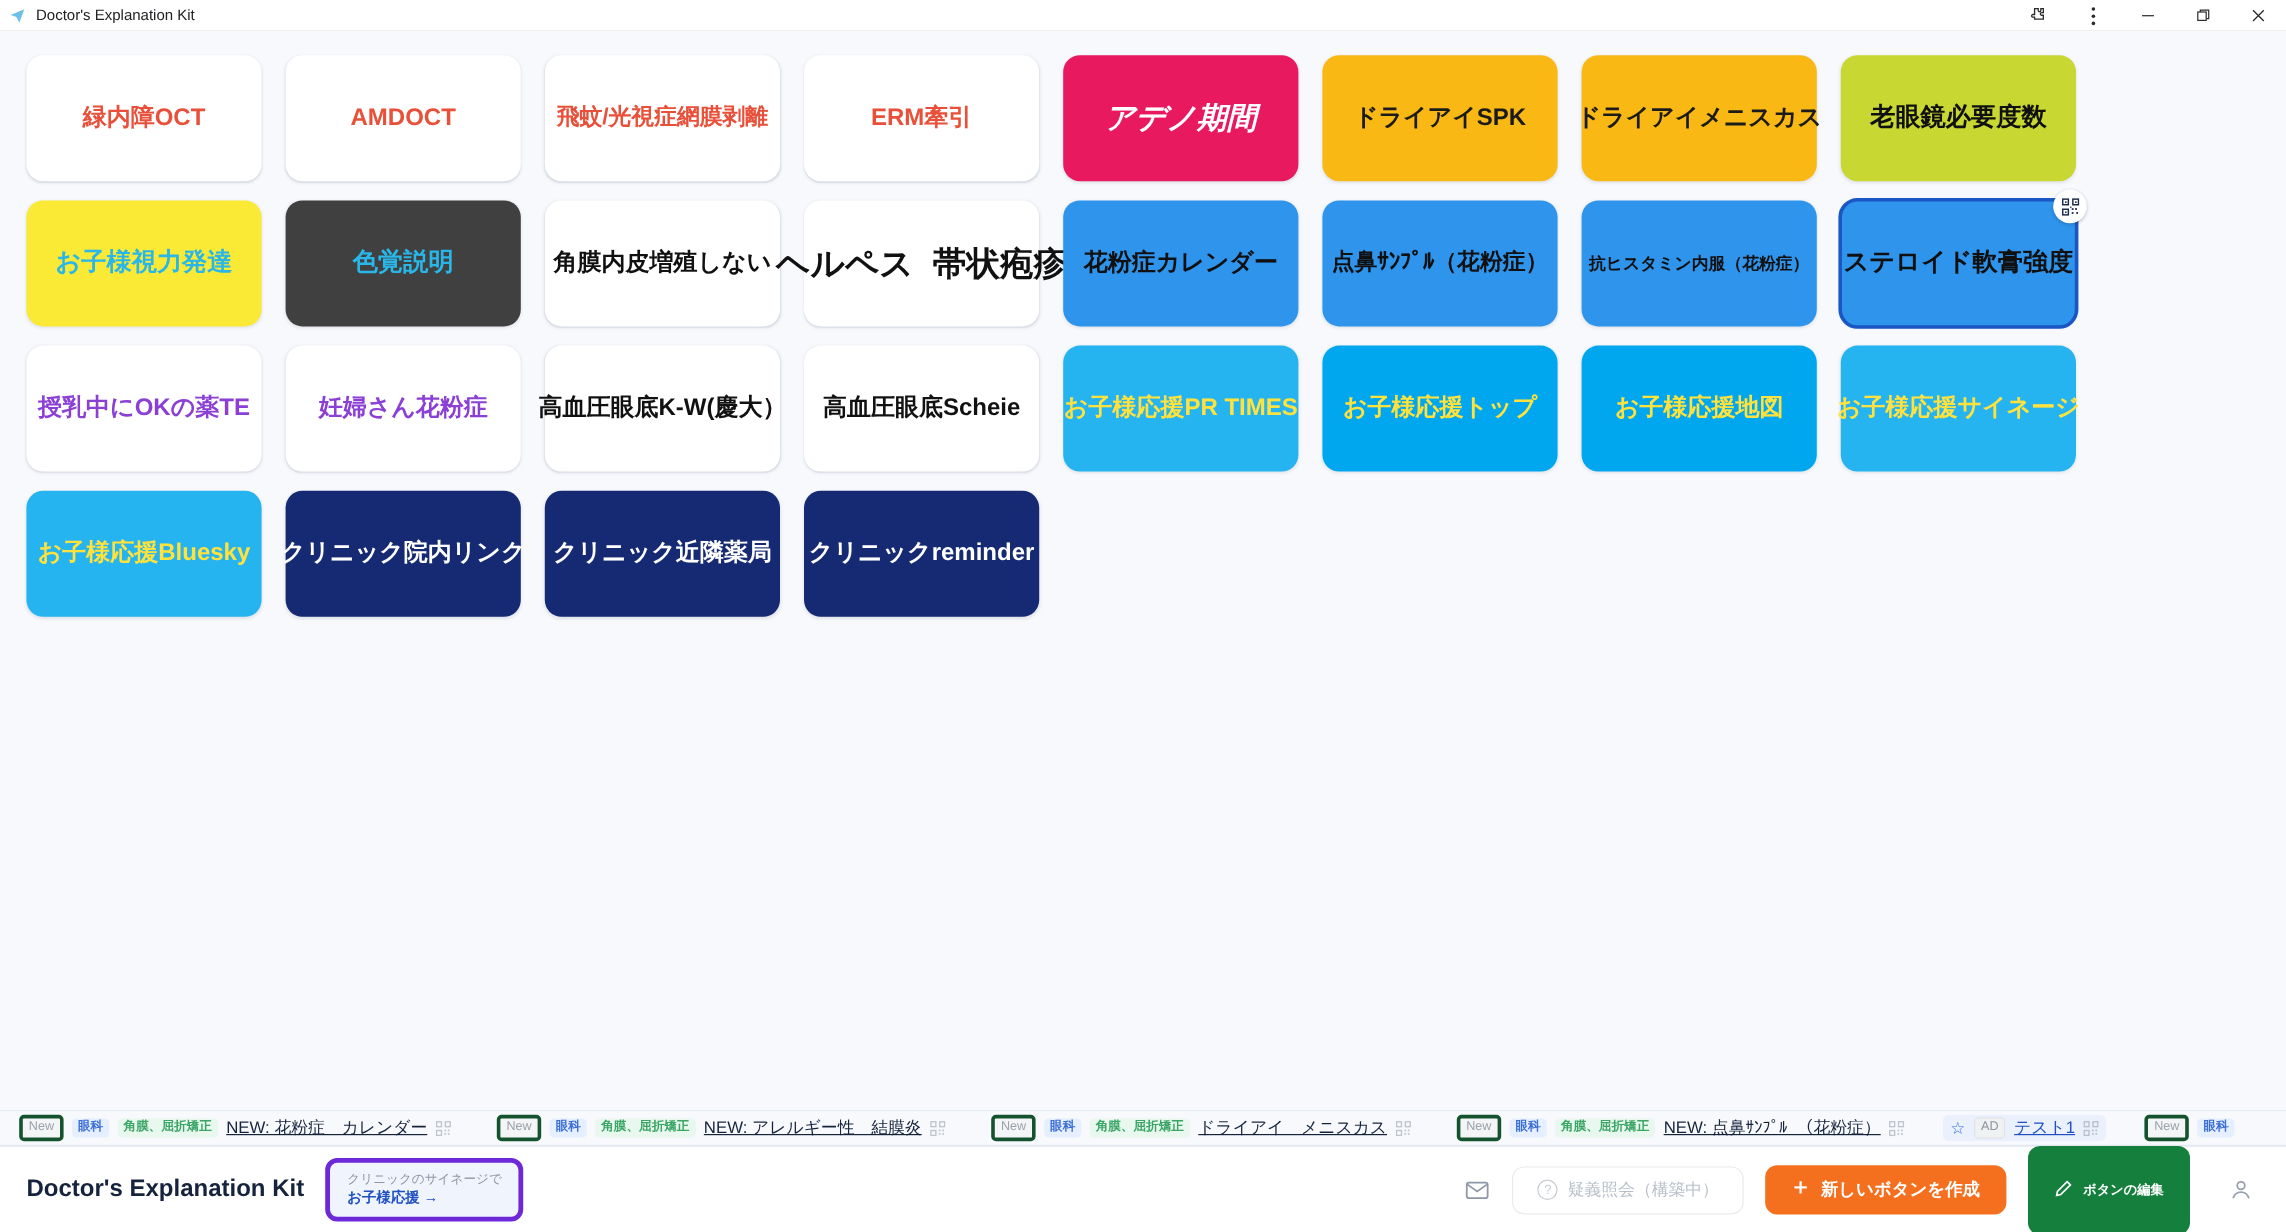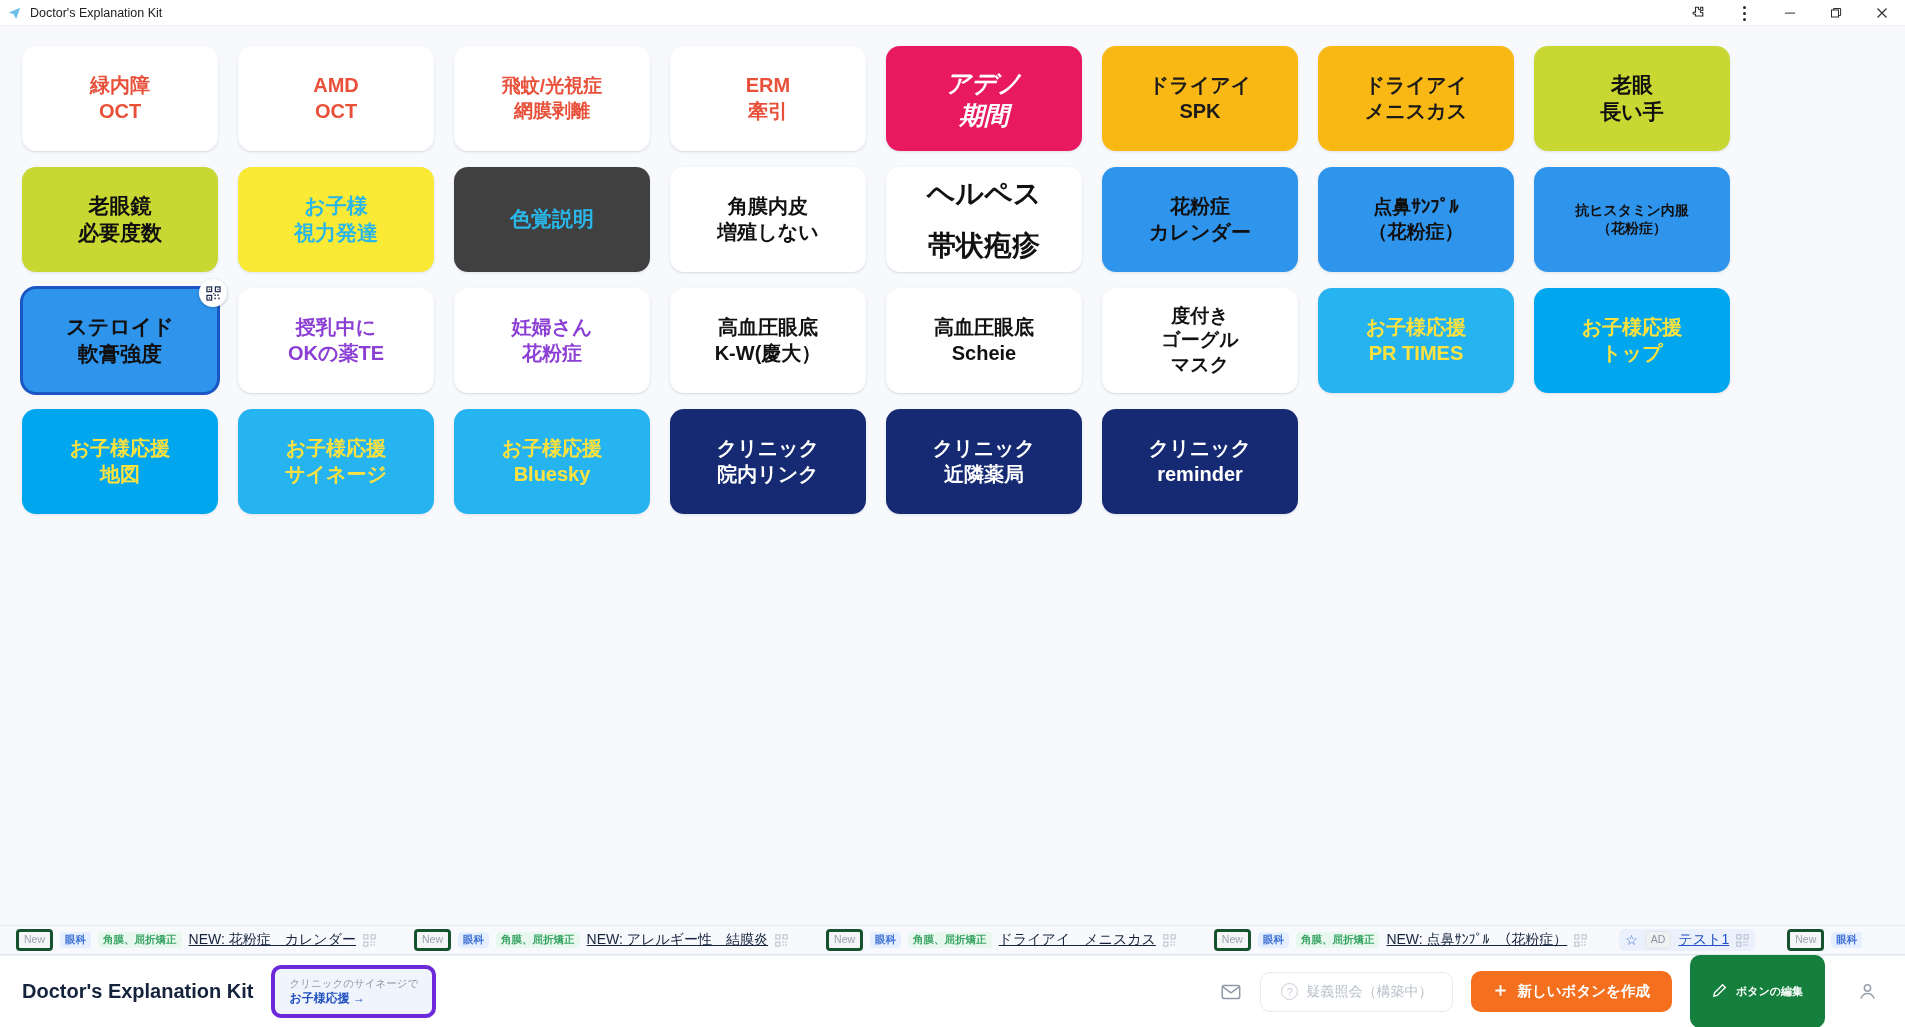--- a/index.html
+++ b/index.html
@@ -66,21 +66,20 @@
     display: grid;
     grid-template-columns: repeat(8, 196px);
     grid-auto-rows: 105px;
     column-gap: 20px;
     row-gap: 16px;
     width: 1760px;
   }
   .card {
     border-radius: 14px;
     display: flex;
-    flex-direction: column;
     align-items: center;
     justify-content: center;
     text-align: center;
     line-height: 1.28;
     font-weight: bold;
     cursor: pointer;
     position: relative;
     user-select: none;
     padding: 4px 6px;
   }
@@ -296,24 +295,20 @@
         <span class="l1">アデノ</span>
         <span class="l2">期間</span>
       </div>
       <div class="card solid" style="background: rgb(249, 184, 20); color: rgb(27, 27, 27); font-size: 20px;">
         <span class="l1">ドライアイ</span>
         <span class="l2">SPK</span>
       </div>
       <div class="card solid" style="background: rgb(249, 184, 20); color: rgb(27, 27, 27); font-size: 20px;">
         <span class="l1">ドライアイ</span>
         <span class="l2">メニスカス</span>
-      </div>
-      <div class="card solid" style="background: rgb(200, 215, 50); color: rgb(16, 16, 16); font-size: 21px;">
-        <span class="l1">老眼</span>
-        <span class="l2">長い手</span>
       </div>
       <div class="card solid" style="background: rgb(200, 215, 50); color: rgb(16, 16, 16); font-size: 21px;">
         <span class="l1">老眼鏡</span>
         <span class="l2">必要度数</span>
       </div>
       <div class="card solid" style="background: rgb(250, 233, 53); color: rgb(41, 182, 232); font-size: 21px;">
         <span class="l1">お子様</span>
         <span class="l2">視力発達</span>
       </div>
       <div class="card solid" style="background: #404040; color: rgb(41, 182, 232); font-size: 21px;">
@@ -367,25 +362,20 @@
         <span class="l2">花粉症</span>
       </div>
       <div class="card white" style="background: rgb(255, 255, 255); color: rgb(17, 17, 17); font-size: 20px;">
         <span class="l1">高血圧眼底</span>
         <span class="l2">K-W(慶大）</span>
       </div>
       <div class="card white" style="background: rgb(255, 255, 255); color: rgb(17, 17, 17); font-size: 20px;">
         <span class="l1">高血圧眼底</span>
         <span class="l2">Scheie</span>
       </div>
-      <div class="card white" style="background: rgb(255, 255, 255); color: rgb(17, 17, 17); font-size: 19px;">
-        <span class="l1">度付き</span>
-        <span class="l2">ゴーグル</span>
-        <span class="l3">マスク</span>
-      </div>
       <div class="card solid" style="background: rgb(37, 180, 240); color: rgb(255, 226, 61); font-size: 20px;">
         <span class="l1">お子様応援</span>
         <span class="l2">PR TIMES</span>
       </div>
       <div class="card solid" style="background: rgb(0, 167, 239); color: rgb(255, 226, 61); font-size: 20px;">
         <span class="l1">お子様応援</span>
         <span class="l2">トップ</span>
       </div>
       <div class="card solid" style="background: rgb(0, 167, 239); color: rgb(255, 226, 61); font-size: 20px;">
         <span class="l1">お子様応援</span>

